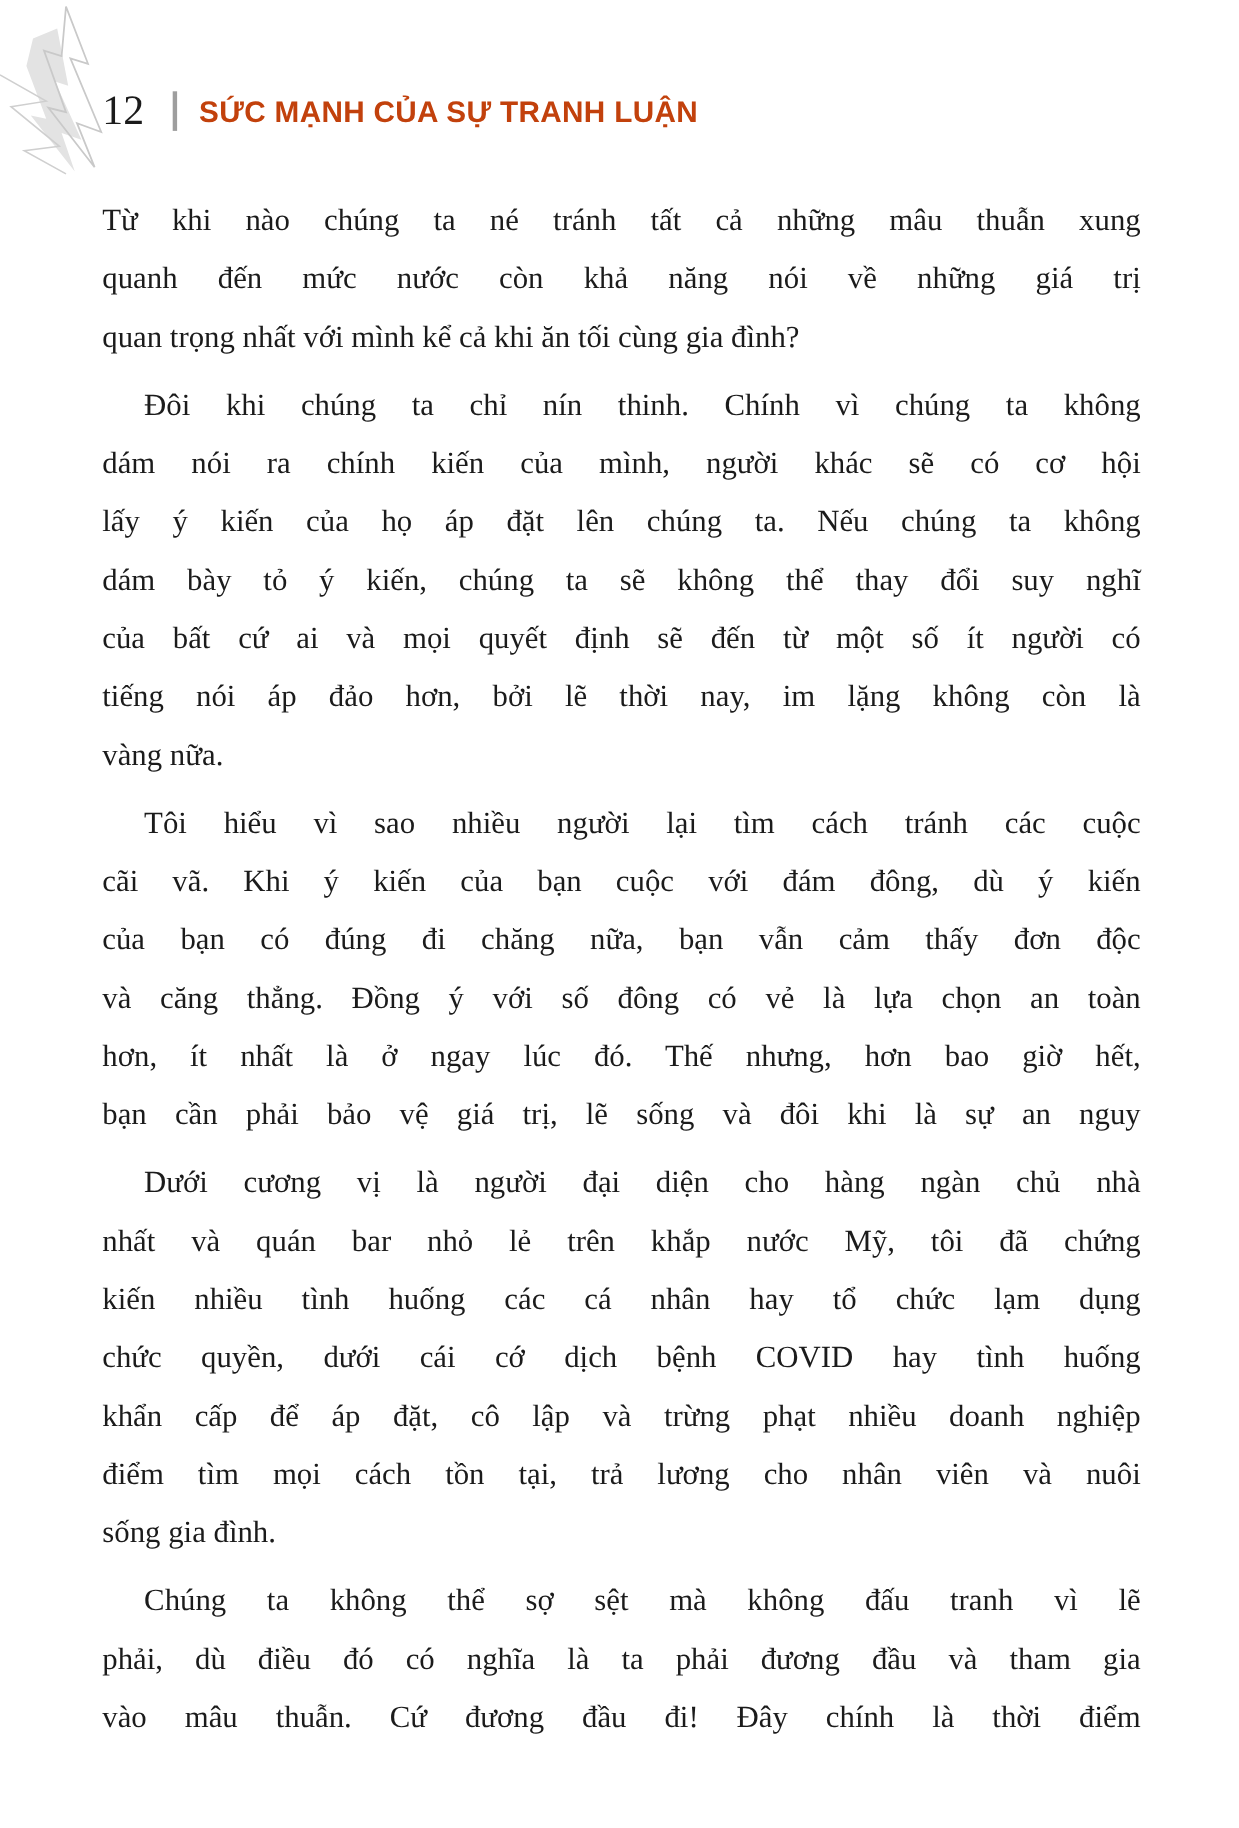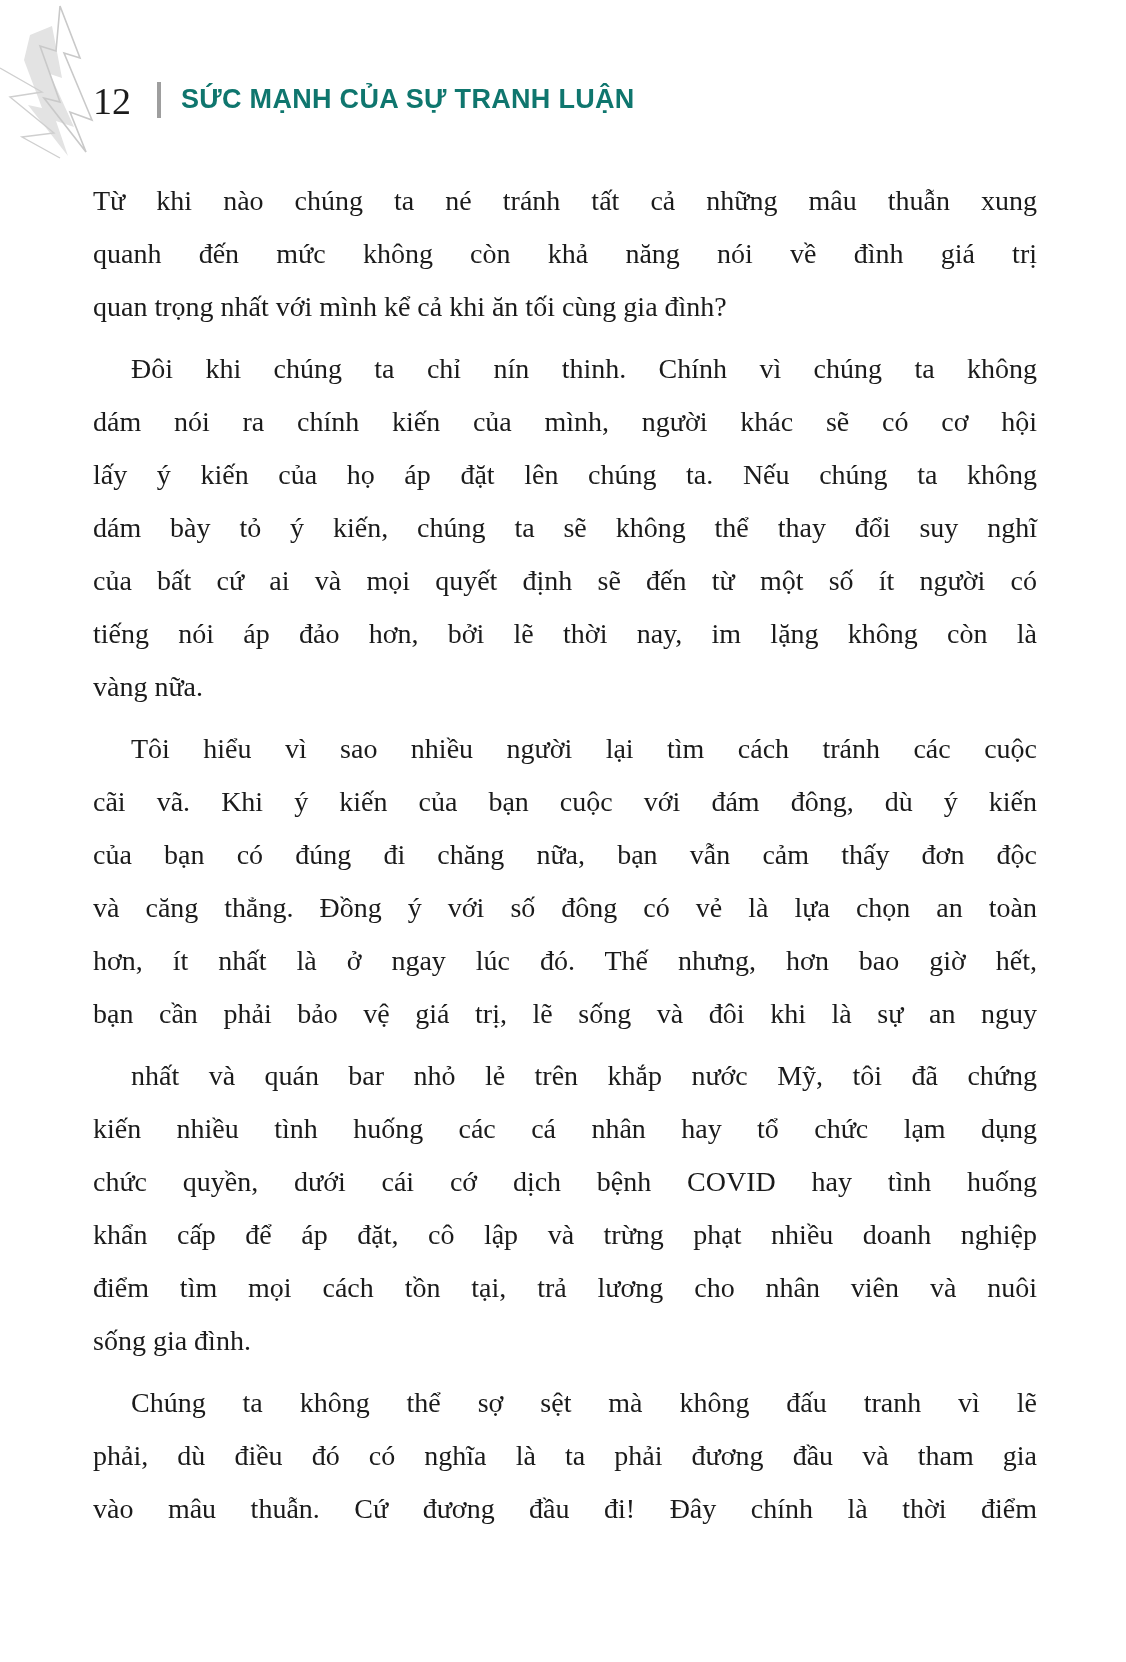--- a/index.html
+++ b/index.html
@@ -21,39 +21,40 @@
     left: 0;
     top: 0;
     width: 122px;
     height: 162px;
   }
   .header {
     position: absolute;
     left: 93px;
     top: 82px;
     display: flex;
+    align-items: center;
   }
   .page-number {
     font-family: "Liberation Serif", "DejaVu Serif", serif;
     font-size: 38px;
     line-height: 1;
     color: var(--text, #1b1b1b);
   }
   .header-divider {
     width: 4px;
     height: 36px;
     background: var(--divider, #9e9e9e);
     margin: 0 20px 0 26px;
   }
   .header-title {
     font-family: "Liberation Sans", "DejaVu Sans", sans-serif;
     font-size: 27px;
     font-weight: 600;
     letter-spacing: 0.3px;
-    color: #0f766e;
+    color: #c2410c;
     white-space: nowrap;
     padding-top: 2px;
   }
   .body-text {
     position: absolute;
     left: 93px;
     top: 174px;
     width: 944px;
   }
   .para {
@@ -86,41 +87,42 @@
 
   <div class="header">
     <span class="page-number">12</span>
     <span class="header-divider"></span>
     <span class="header-title">SỨC MẠNH CỦA SỰ TRANH LUẬN</span>
   </div>
 
   <div class="body-text">
       <div class="para">
         <div class="line">Từ khi nào chúng ta né tránh tất cả những mâu thuẫn xung</div>
-        <div class="line">quanh đến mức không còn khả năng nói về đình giá trị</div>
+        <div class="line">quanh đến mức nước còn khả năng nói về những giá trị</div>
         <div class="line lastline">quan trọng nhất với mình kể cả khi ăn tối cùng gia đình?</div>
       </div>
       <div class="para indent">
         <div class="line">Đôi khi chúng ta chỉ nín thinh. Chính vì chúng ta không</div>
         <div class="line">dám nói ra chính kiến của mình, người khác sẽ có cơ hội</div>
         <div class="line">lấy ý kiến của họ áp đặt lên chúng ta. Nếu chúng ta không</div>
         <div class="line">dám bày tỏ ý kiến, chúng ta sẽ không thể thay đổi suy nghĩ</div>
         <div class="line">của bất cứ ai và mọi quyết định sẽ đến từ một số ít người có</div>
         <div class="line">tiếng nói áp đảo hơn, bởi lẽ thời nay, im lặng không còn là</div>
         <div class="line lastline">vàng nữa.</div>
       </div>
       <div class="para indent">
         <div class="line">Tôi hiểu vì sao nhiều người lại tìm cách tránh các cuộc</div>
         <div class="line">cãi vã. Khi ý kiến của bạn cuộc với đám đông, dù ý kiến</div>
         <div class="line">của bạn có đúng đi chăng nữa, bạn vẫn cảm thấy đơn độc</div>
         <div class="line">và căng thẳng. Đồng ý với số đông có vẻ là lựa chọn an toàn</div>
         <div class="line">hơn, ít nhất là ở ngay lúc đó. Thế nhưng, hơn bao giờ hết,</div>
         <div class="line">bạn cần phải bảo vệ giá trị, lẽ sống và đôi khi là sự an nguy</div>
       </div>
       <div class="para indent">
+        <div class="line">Dưới cương vị là người đại diện cho hàng ngàn chủ nhà</div>
         <div class="line">nhất và quán bar nhỏ lẻ trên khắp nước Mỹ, tôi đã chứng</div>
         <div class="line">kiến nhiều tình huống các cá nhân hay tổ chức lạm dụng</div>
         <div class="line">chức quyền, dưới cái cớ dịch bệnh COVID hay tình huống</div>
         <div class="line">khẩn cấp để áp đặt, cô lập và trừng phạt nhiều doanh nghiệp</div>
         <div class="line">điểm tìm mọi cách tồn tại, trả lương cho nhân viên và nuôi</div>
         <div class="line lastline">sống gia đình.</div>
       </div>
       <div class="para indent">
         <div class="line">Chúng ta không thể sợ sệt mà không đấu tranh vì lẽ</div>
         <div class="line">phải, dù điều đó có nghĩa là ta phải đương đầu và tham gia</div>

